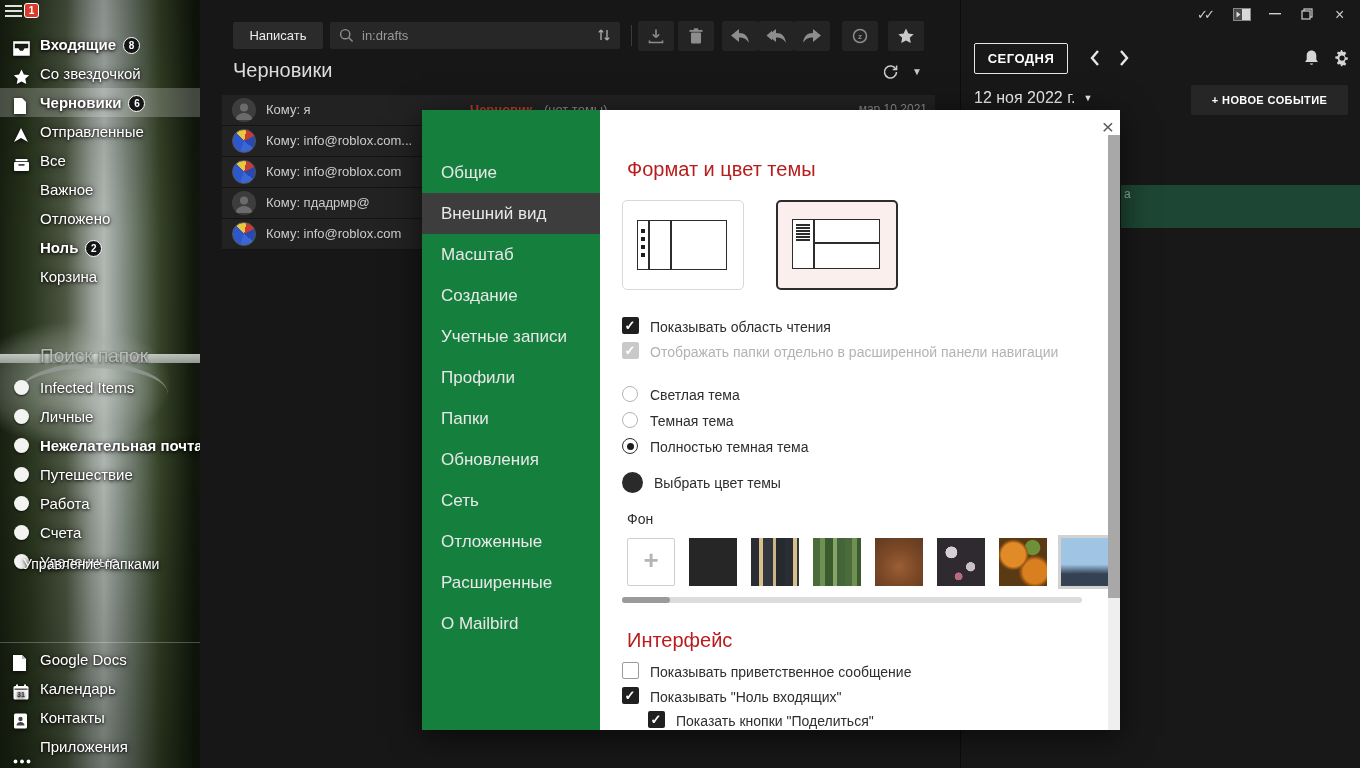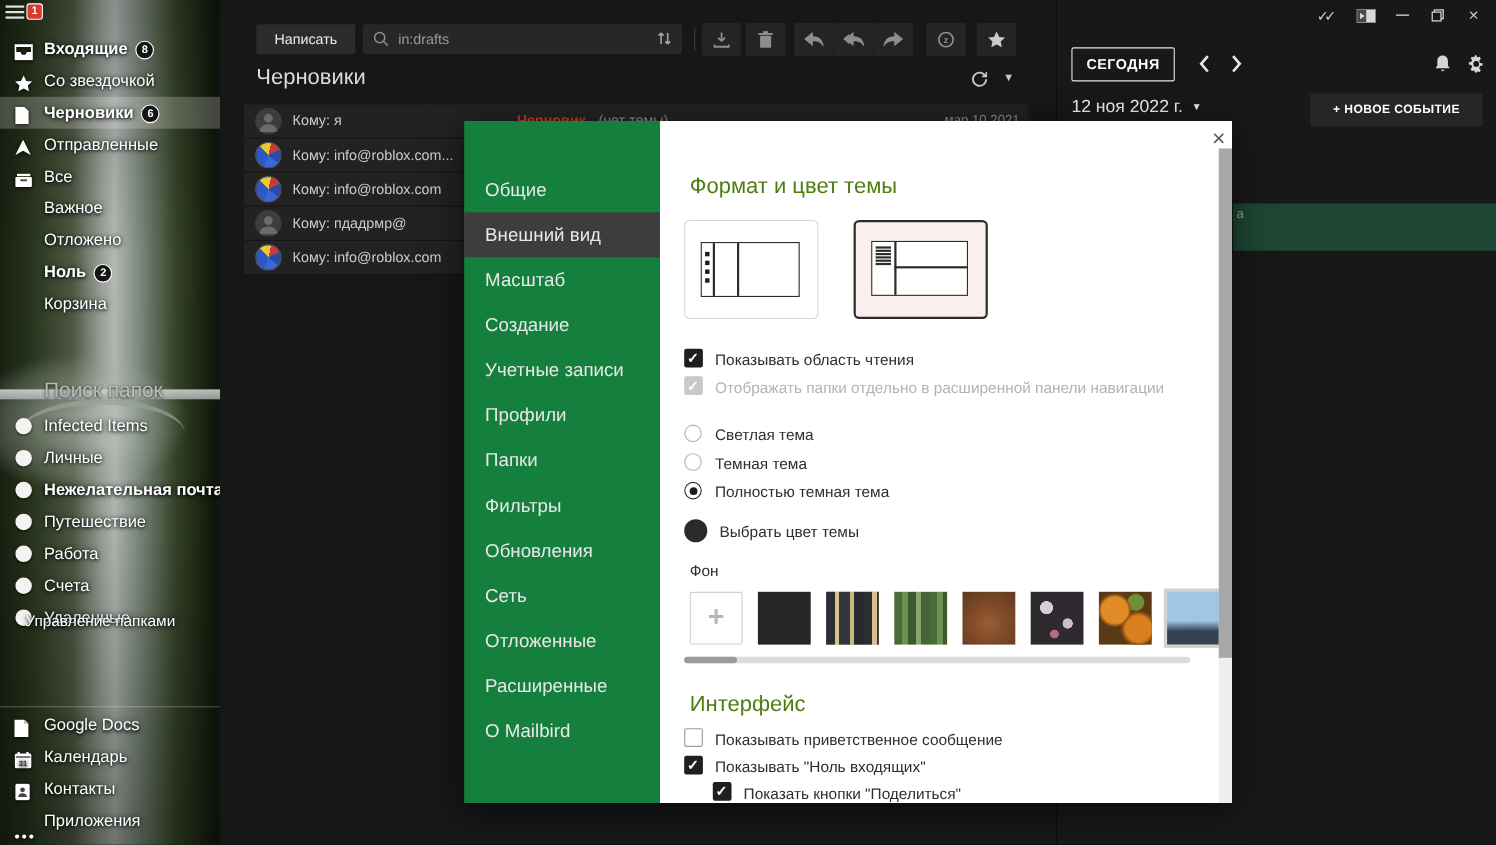--- a/index.html
+++ b/index.html
@@ -71,21 +71,21 @@
   .cal-event span { position:absolute; left:3px; top:2px; font-size:12px; color:#93ab9e; }
 
   
   .dialog { position:absolute; left:422px; top:110px; width:698px; height:620px; box-shadow:0 6px 30px rgba(0,0,0,0.6); }
   .dlg-nav { position:absolute; left:0; top:0; width:178px; height:620px; background:#15803d; }
   .dlg-nav-list { position:absolute; top:42px; left:0; width:178px; }
   .dlg-nav-item { height:41px; line-height:41px; padding-left:19px; font-size:17px; color:#e8e8e8; cursor:pointer; white-space:nowrap; }
   .dlg-nav-item.selected { background:#3d3d3d; }
   .dlg-content { position:absolute; left:178px; top:0; width:520px; height:620px; background:#ffffff; overflow:hidden; }
   .dlg-close { position:absolute; left:495px; top:4px; width:26px; height:26px; font-size:21px; color:#5a5a5a; text-align:center; line-height:26px; cursor:pointer; font-weight:300; }
-  .dlg-h { position:absolute; font-size:20px; color:#4d7c0f; }
+  .dlg-h { position:absolute; font-size:20px; color:#b91c1c; }
   .card { position:absolute; top:90px; width:122px; height:90px; border-radius:5px; cursor:pointer; }
   .card1 { left:22px; background:#fff; border:1px solid #d8d8d8; }
   .card2 { left:176px; background:#fbefee; border:2px solid #2c2c2c; }
   .mini { position:absolute; border:1.5px solid #2c2c2c; background:#fff; }
   .card1 .mini { left:14px; top:19px; width:90px; height:50px; }
   .card1 .mini .v1 { position:absolute; left:10px; top:0; width:1.5px; height:100%; background:#2c2c2c; }
   .card1 .mini .v2 { position:absolute; left:32px; top:0; width:1.5px; height:100%; background:#2c2c2c; }
   .card1 .mini .dot { position:absolute; left:3px; width:4px; height:4px; background:#1c1c1c; }
   .card2 .mini { left:14px; top:17px; width:88px; height:50px; }
   .card2 .mini .v1 { position:absolute; left:20px; top:0; width:1.5px; height:100%; background:#2c2c2c; }
@@ -352,21 +352,20 @@
   <div class="dialog">
     <div class="dlg-nav">
       <div class="dlg-nav-list" id="dlg-nav-list">
           <div class="dlg-nav-item">Общие</div>
           <div class="dlg-nav-item selected">Внешний вид</div>
           <div class="dlg-nav-item">Масштаб</div>
           <div class="dlg-nav-item">Создание</div>
           <div class="dlg-nav-item">Учетные записи</div>
           <div class="dlg-nav-item">Профили</div>
           <div class="dlg-nav-item">Папки</div>
-          <div class="dlg-nav-item">Фильтры</div>
           <div class="dlg-nav-item">Обновления</div>
           <div class="dlg-nav-item">Сеть</div>
           <div class="dlg-nav-item">Отложенные</div>
           <div class="dlg-nav-item">Расширенные</div>
           <div class="dlg-nav-item">О Mailbird</div>
         </div>
     </div>
     <div class="dlg-content">
       <div class="dlg-close">×</div>
       <div class="dlg-h" style="left:27px; top:48px;">Формат и цвет темы</div>

